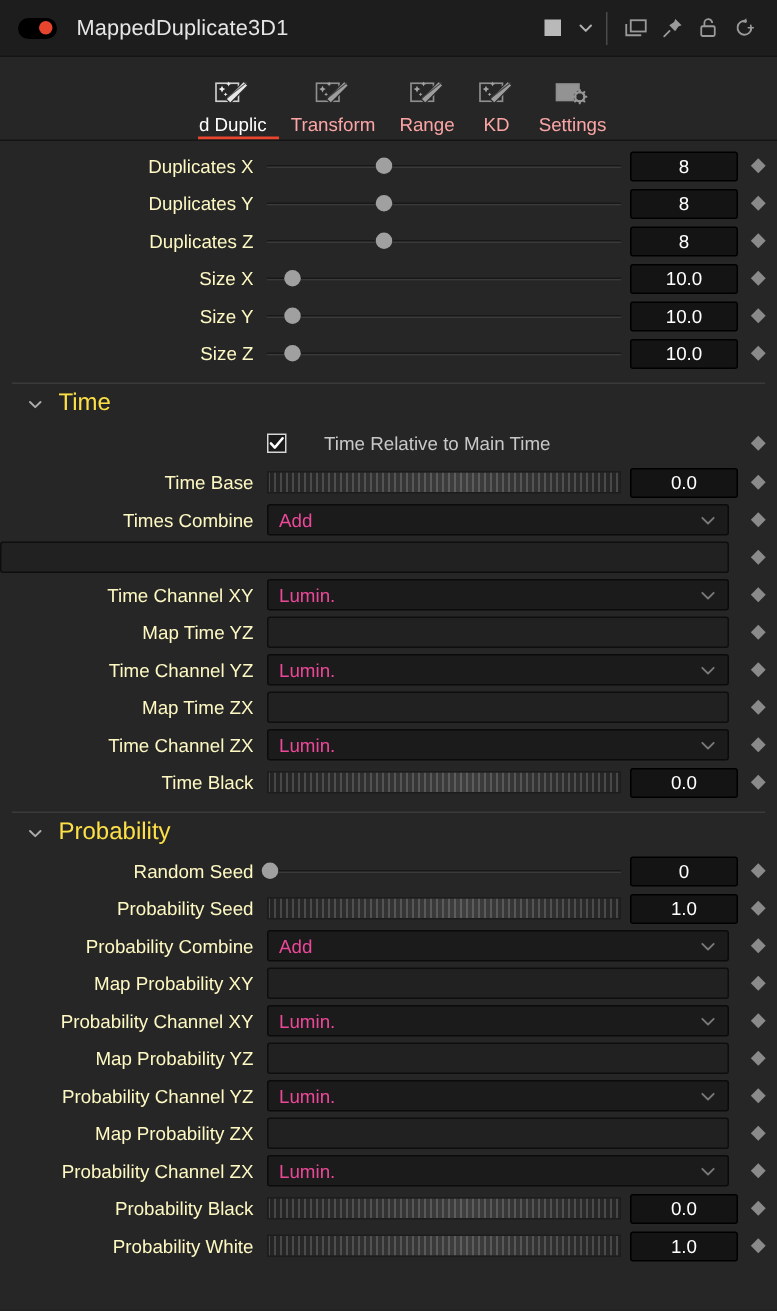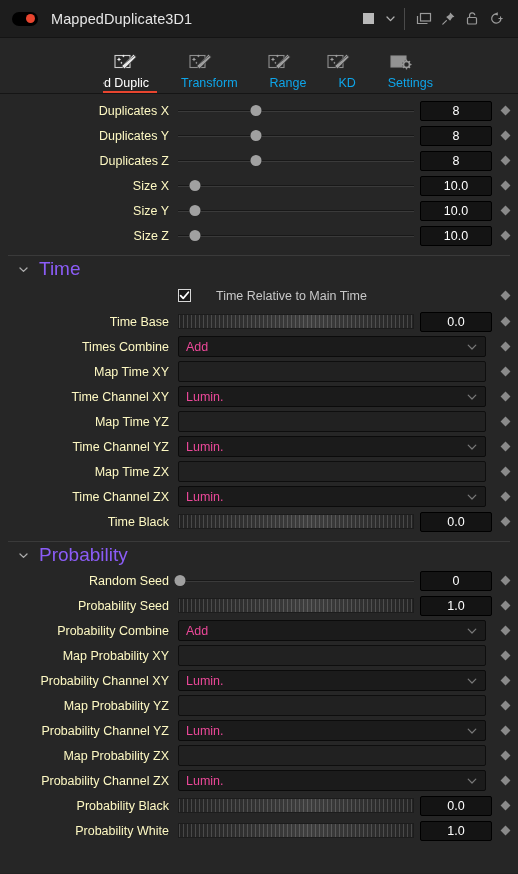--- a/index.html
+++ b/index.html
@@ -89,23 +89,22 @@
     justify-content: flex-end;
     padding: 0 8px 3px;
     height: 100%;
     cursor: pointer;
     position: relative;
     min-width: 30px;
   }
   .tab .tab-icon { margin-bottom: 4px; opacity: .62; }
   .tab .tab-label {
     font-size: 12.5px;
-    color: #0ea5e9;
+    color: #fca5a5;
     white-space: nowrap;
-    margin-left: 16px;
   }
   .tab.active .tab-icon { opacity: 1; }
   .tab.active .tab-label { color: #ffffff; }
   .tab.active::after {
     content: "";
     position: absolute;
     left: 0; right: 0; bottom: 0;
     height: 2.5px;
     background: #e8452f;
   }
@@ -272,22 +271,22 @@
   }
   .section-head {
     display: flex;
     align-items: center;
     height: 26px;
     padding-left: 18px;
     cursor: pointer;
   }
   .section-head .sec-chev { margin-right: 10px; opacity: .8; }
   .section-head .sec-title {
-    font-size: 19px;
-    color: #8b5cf6;
+    font-size: 16px;
+    color: #fde047;
   }
 </style>
 </head>
 <body>
 
 <div class="titlebar">
   <div class="node-toggle">
     <span class="dot"></span>
   </div>
   <div class="node-title">MappedDuplicate3D1</div>
@@ -537,21 +536,20 @@
                 <path d="M2.2 4.2 L6 8 L9.8 4.2" fill="none" stroke="#b8b8b8" stroke-width="1.2" stroke-linecap="round" stroke-linejoin="round"></path>
               </svg>
             </span>
           </div>
         </div>
         <div class="kf">
           <span class="dia"></span>
         </div>
       </div>
       <div class="row">
-        <div class="row-label">Map Time XY</div>
         <div class="ctrl">
           <div class="textinput"></div>
         </div>
         <div class="kf">
           <span class="dia"></span>
         </div>
       </div>
       <div class="row">
         <div class="row-label">Time Channel XY</div>
         <div class="ctrl">

